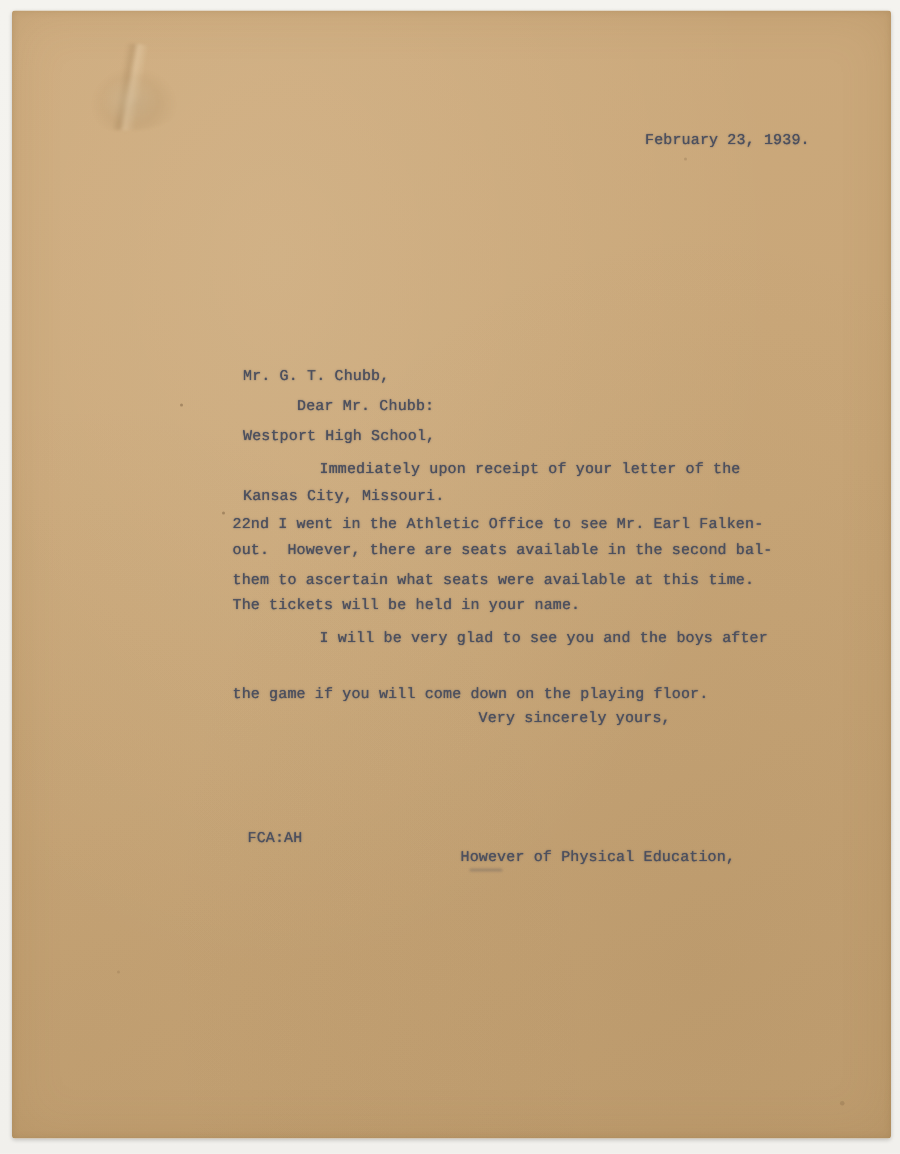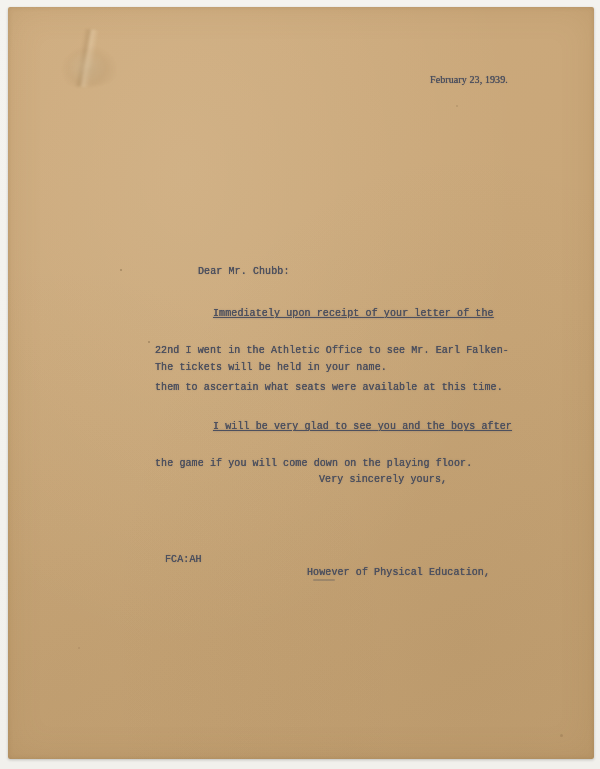--- a/index.html
+++ b/index.html
@@ -30,28 +30,28 @@
   }
   .txt {
     position: absolute;
     color: #4d505e;
     font-size: 10px;
     line-height: 12.2px;
     white-space: pre;
     text-shadow: 0 0 0.6px currentColor, 0 0 1.6px rgba(72,76,92,0.38);
     letter-spacing: 0.1px;
   }
-  .date       { left: 422px; top: 67px; font-family: Liberation Serif, serif; }
+  .date       { left: 422px; top: 82px; }
   .address    { left: 154px; top: 212px; line-height: 13.2px; }
   .salutation { left: 154px; top: 259px; margin-left: 36px; }
   .para       { left: 147px; }
   .p1 { top: 277px; }
   .p2 { top: 331px; }
   .p3 { top: 390px; }
-  .ind { padding-left: 58px; text-decoration: underline; }
+  .ind { padding-left: 58px; }
   .closing  { left: 299px; top: 467px; margin-left: 12px; }
   .sig      { left: 299px; top: 535px; line-height: 12.5px; }
   .initials { left: 157px; top: 547px; }
 
   
   .crease {
     position: absolute; left: 34px; top: 22px; width: 86px; height: 58px;
     background:
       radial-gradient(ellipse at 55% 70%, rgba(110,80,40,0.18), transparent 42%),
       radial-gradient(ellipse at 52% 66%, rgba(255,240,210,0.30), transparent 30%),
@@ -79,30 +79,36 @@
     <div class="crease"></div>
     <div class="speck s1"></div>
     <div class="speck s2"></div>
     <div class="speck s3"></div>
     <div class="speck s4"></div>
     <div class="speck s5"></div>
     <div class="pencil-dash"></div>
 
     <div class="txt date">February 23, 1939.</div>
 
+    <div class="txt address">
+      <div>Mr. G. T. Chubb,</div>
+      <div>Westport High School,</div>
+      <div>Kansas City, Missouri.</div>
+    </div>
 
     <div class="txt salutation">Dear Mr. Chubb:</div>
 
     <div class="txt para p1">
       <div class="ind">Immediately upon receipt of your letter of the</div>
       <div>22nd I went in the Athletic Office to see Mr. Earl Falken-</div>
       <div>them to ascertain what seats were available at this time.</div>
     </div>
 
     <div class="txt para p2">
+      <div>out.  However, there are seats available in the second bal-</div>
       <div>The tickets will be held in your name.</div>
     </div>
 
     <div class="txt para p3">
       <div class="ind">I will be very glad to see you and the boys after</div>
       <div>the game if you will come down on the playing floor.</div>
     </div>
 
     <div class="txt closing">Very sincerely yours,</div>
 

